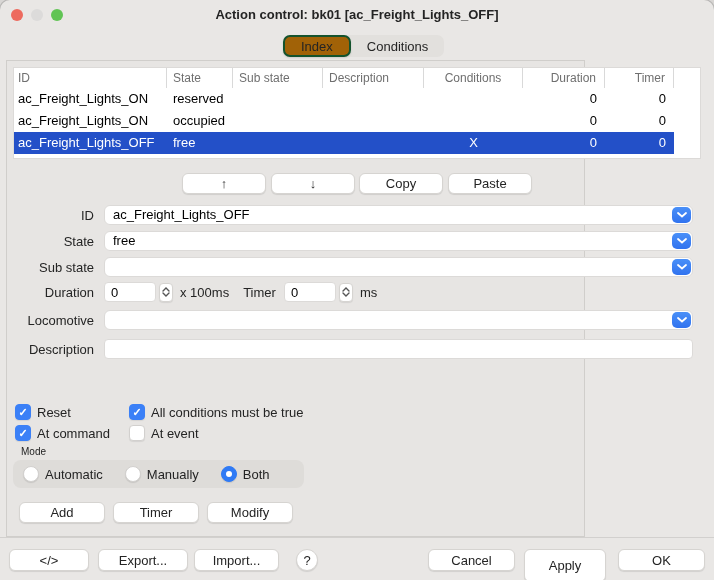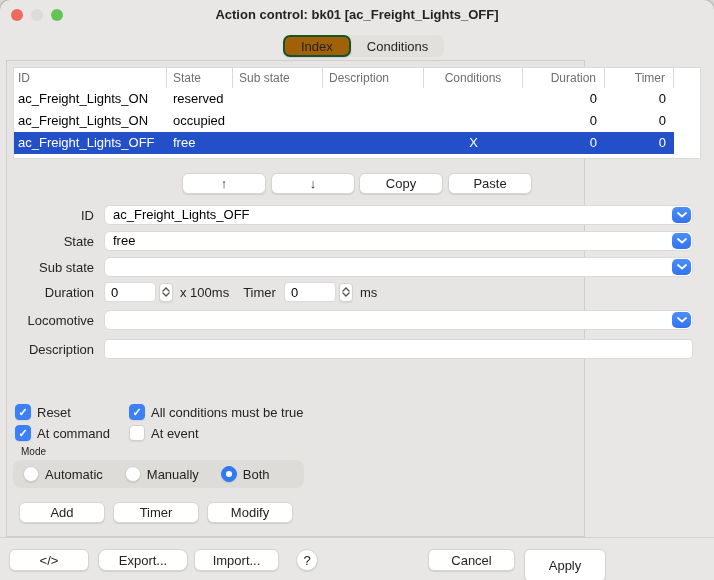--- a/index.html
+++ b/index.html
@@ -292,19 +292,20 @@
     </div>
 
     <div class="btn" style="left:12px; top:441px; width:86px;">Add</div>
     <div class="btn" style="left:106px; top:441px; width:86px;">Timer</div>
     <div class="btn" style="left:200px; top:441px; width:86px;">Modify</div>
 
   </div>
 
   <div class="footer-line"></div>
   <div class="btn" style="left:9px;  top:549px; width:80px; height:22px;">&lt;/&gt;</div>
-  <div class="btn" style="left:98px; top:549px; width:90px; height:22px;border-radius:8px;">Export...</div>
+  <div class="btn" style="left:98px; top:549px; width:90px; height:22px;">Export...</div>
   <div class="btn" style="left:194px; top:549px; width:85px; height:22px;">Import...</div>
   <div class="help-btn" style="left:296px; top:549px;">?</div>
   <div class="btn" style="left:428px; top:549px; width:87px; height:22px;">Cancel</div>
   <div class="btn" style="left:524px; top:549px; width:82px; height:33px;">Apply</div>
+  <div class="btn" style="left:618px; top:549px; width:87px; height:22px;">OK</div>
 
 </div>
 
 </body></html>

